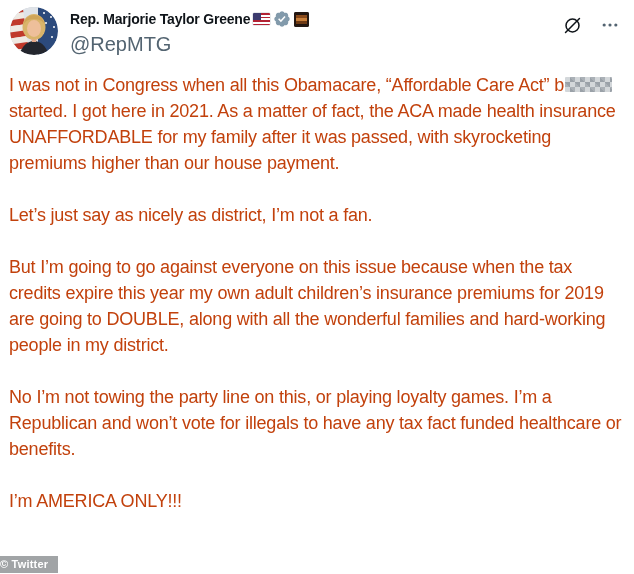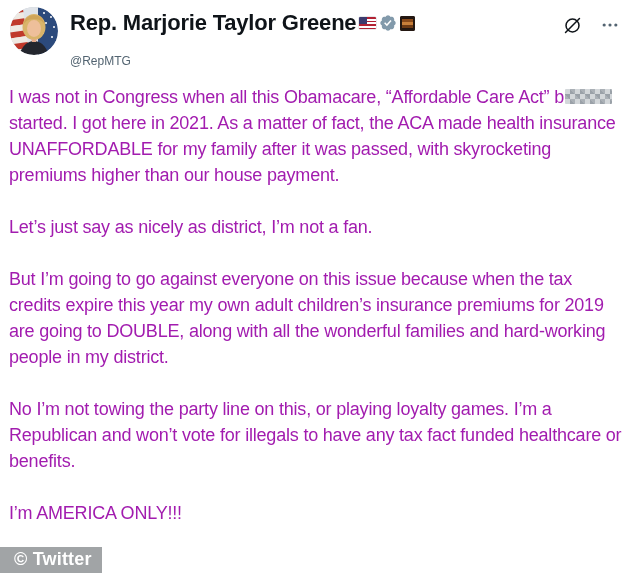--- a/index.html
+++ b/index.html
@@ -26,21 +26,21 @@
     overflow: hidden;
     flex: 0 0 48px;
     cursor: pointer;
     background: #c9cfd6;
   }
   .avatar svg { display: block; width: 48px; height: 48px; }
   .id-block { margin-left: 12px; flex: 1 1 auto; padding-top: 3px; }
   .name-row { display: flex; align-items: center; gap: 3px; }
   .display-name {
     font-weight: 700;
-    font-size: 22px;
+    font-size: 14px;
     letter-spacing: -0.2px;
     color: #0f1419;
     white-space: nowrap;
     cursor: pointer;
     text-align: center;
   }
   .emoji-us-flag {
     display: inline-block;
     width: 17px; height: 12px;
     border-radius: 1px;
@@ -52,23 +52,23 @@
   .verified-badge { display: inline-block; width: 18px; height: 18px; }
   .verified-badge svg { display: block; width: 18px; height: 18px; }
   .emoji-dark {
     display: inline-block;
     width: 15px; height: 15px;
     border-radius: 2px;
     background: linear-gradient(#201410 0 22%, #8a4a1a 22% 40%, #c87f3a 40% 58%, #6e3a14 58% 78%, #201410 78% 100%);
     box-shadow: inset 0 0 0 2px #241812;
   }
   .handle {
-    font-size: 12px;
+    font-size: 20px;
     color: #536471;
-    margin-top: 18px;
+    margin-top: 5px;
     cursor: pointer;
   }
   .header-actions {
     display: flex;
     align-items: center;
     gap: 14px;
     padding-top: 6px;
   }
   .icon-btn {
     border: none;
@@ -76,21 +76,21 @@
     padding: 2px;
     cursor: pointer;
     line-height: 0;
   }
   
   .tweet-body {
     padding: 16px 8px 0 9px;
     font-size: 18px;
     letter-spacing: -0.2px;
     line-height: 26px;
-    color: #a21caf;
+    color: #c2410c;
   }
   .tweet-body p { margin: 0 0 26px 0; }
   .censor {
     display: inline-block;
     width: 47px;
     height: 15px;
     margin: 0 1px;
     vertical-align: -1px;
     background-image:
       linear-gradient(45deg, #aab0b6 25%, transparent 25%, transparent 75%, #aab0b6 75%),
@@ -100,22 +100,22 @@
     border-radius: 1px;
   }
   
   .watermark {
     position: absolute;
     left: 0;
     bottom: 1px;
     background: rgba(145, 148, 150, 0.85);
     color: #ffffff;
     font-weight: 700;
-    font-size: 18px;
-    padding: 2px 10px 3px 14px;
+    font-size: 11px;
+    padding: 2px 10px 3px 0;
     letter-spacing: 0.2px;
   }
 </style>
 </head>
 <body>
 
 <div class="tweet-card">
 
   <header class="tweet-header">
     <div class="avatar">

